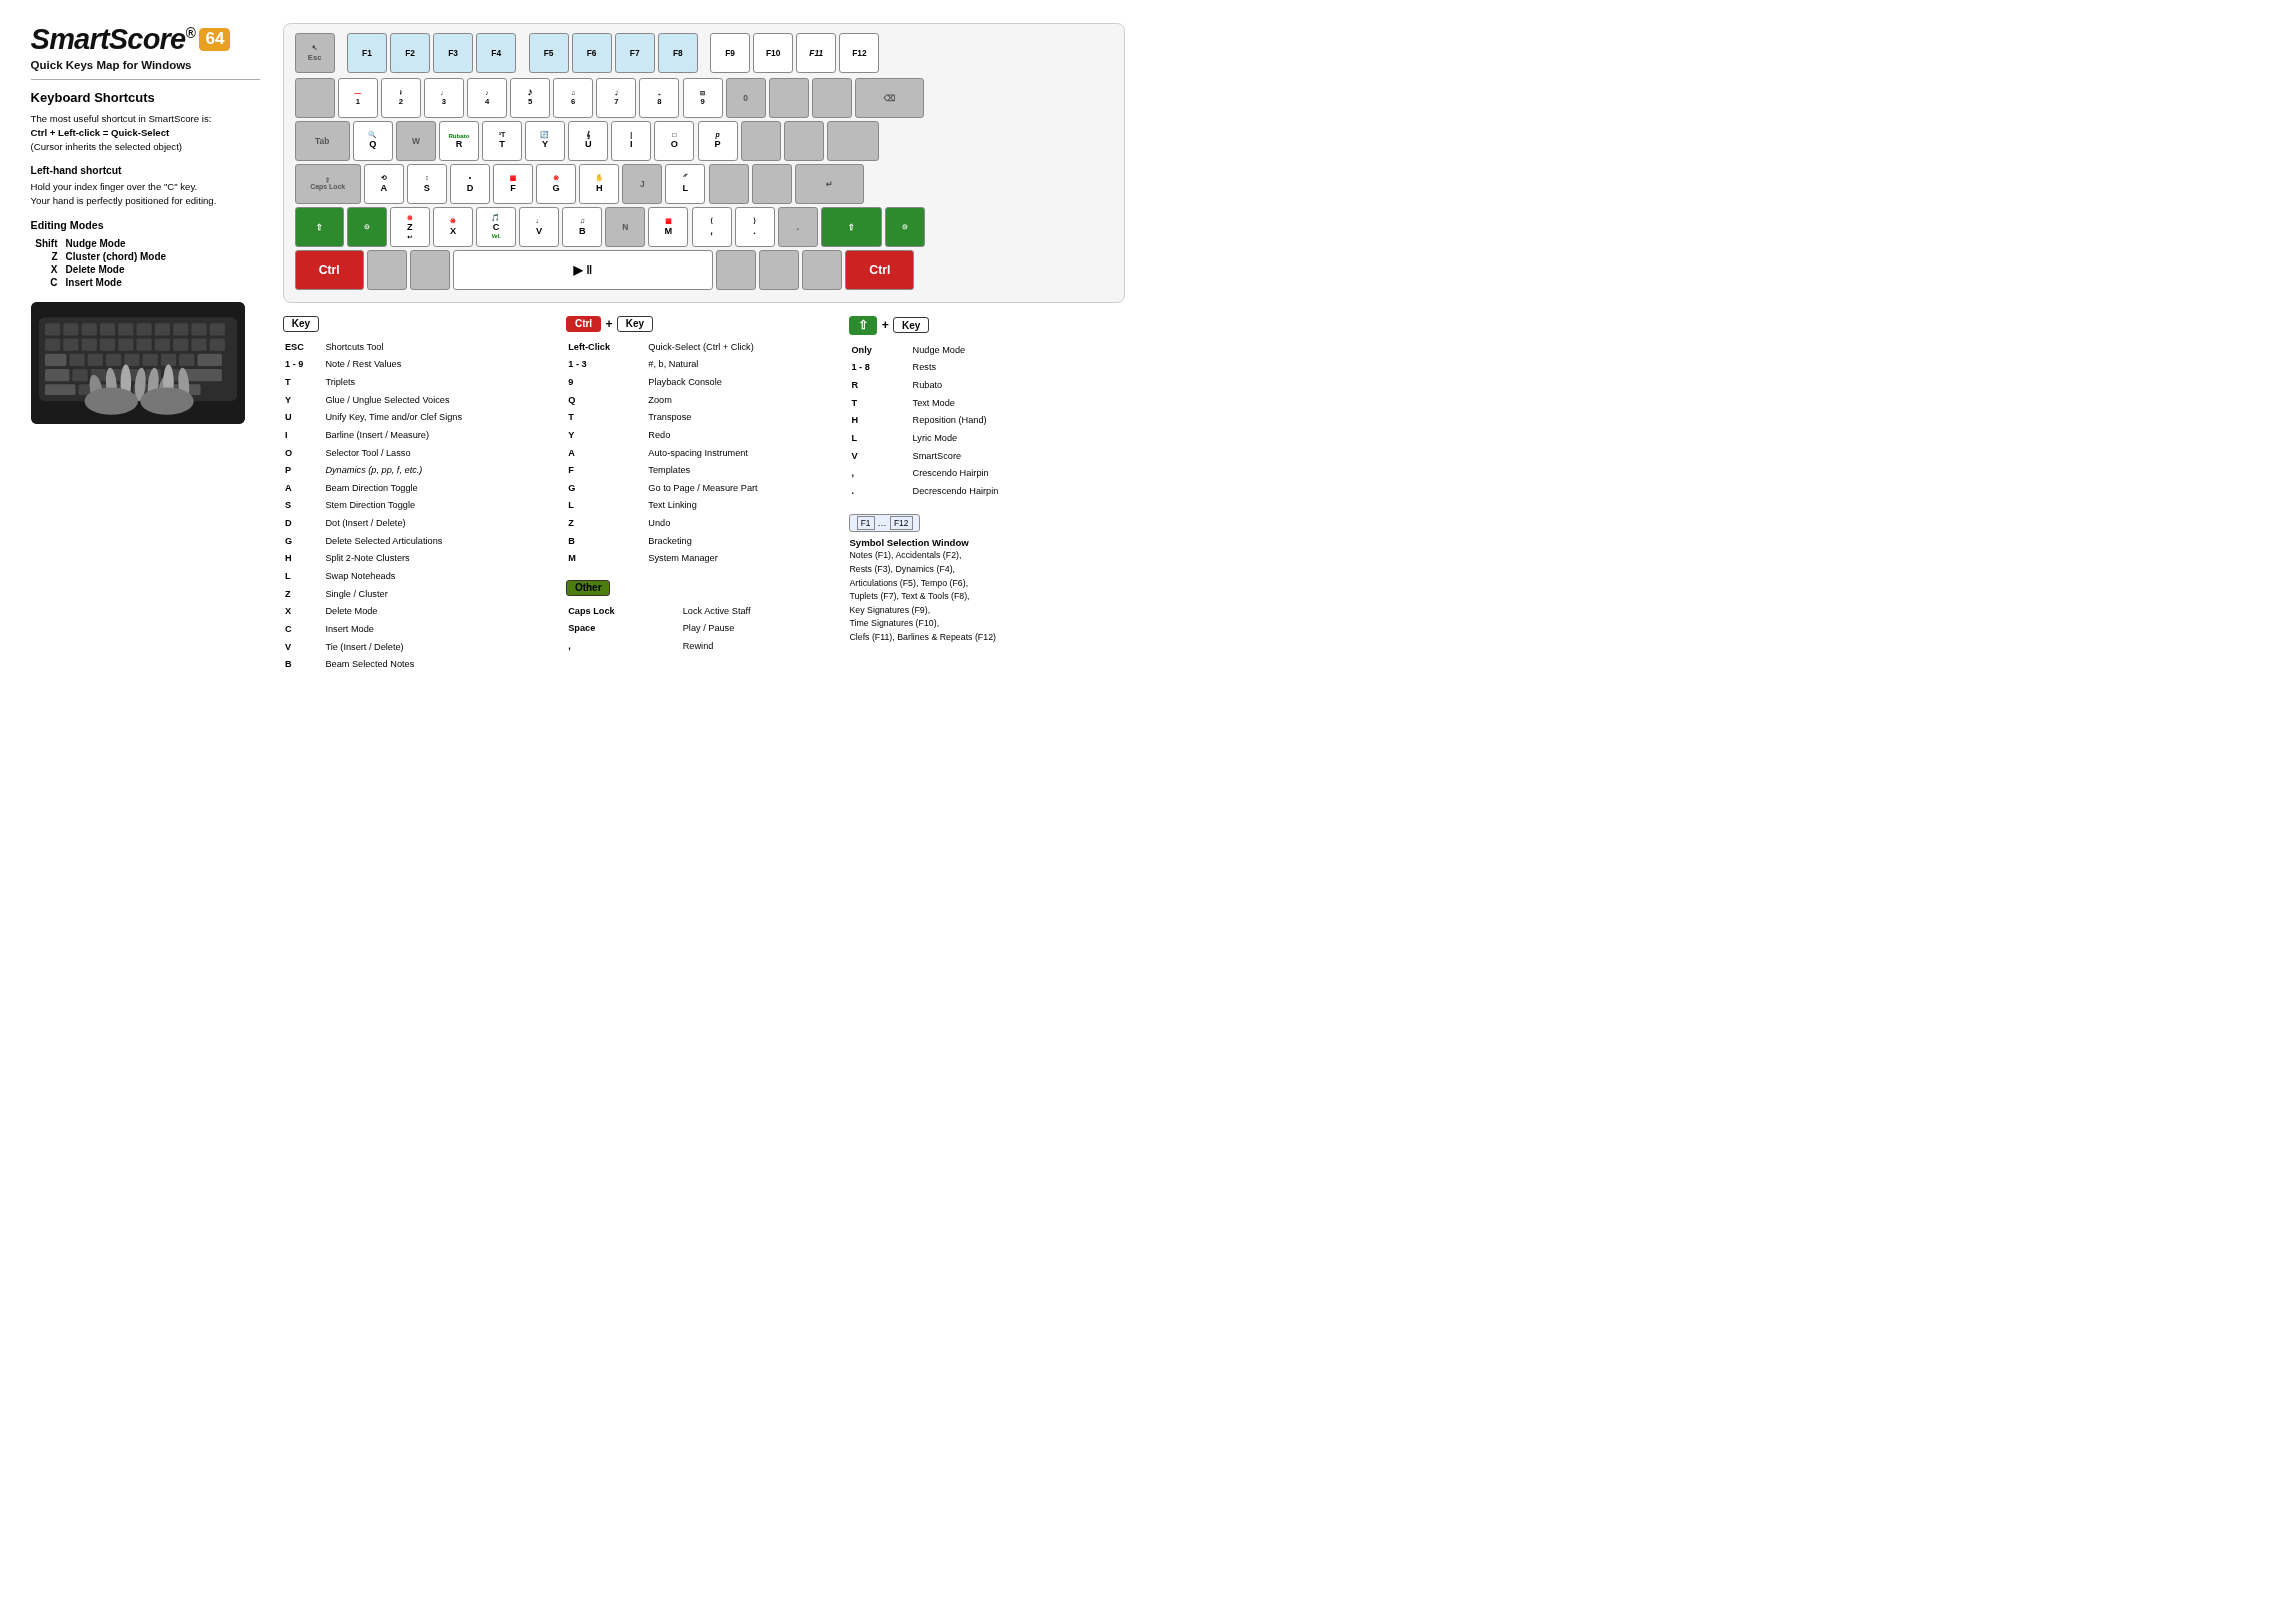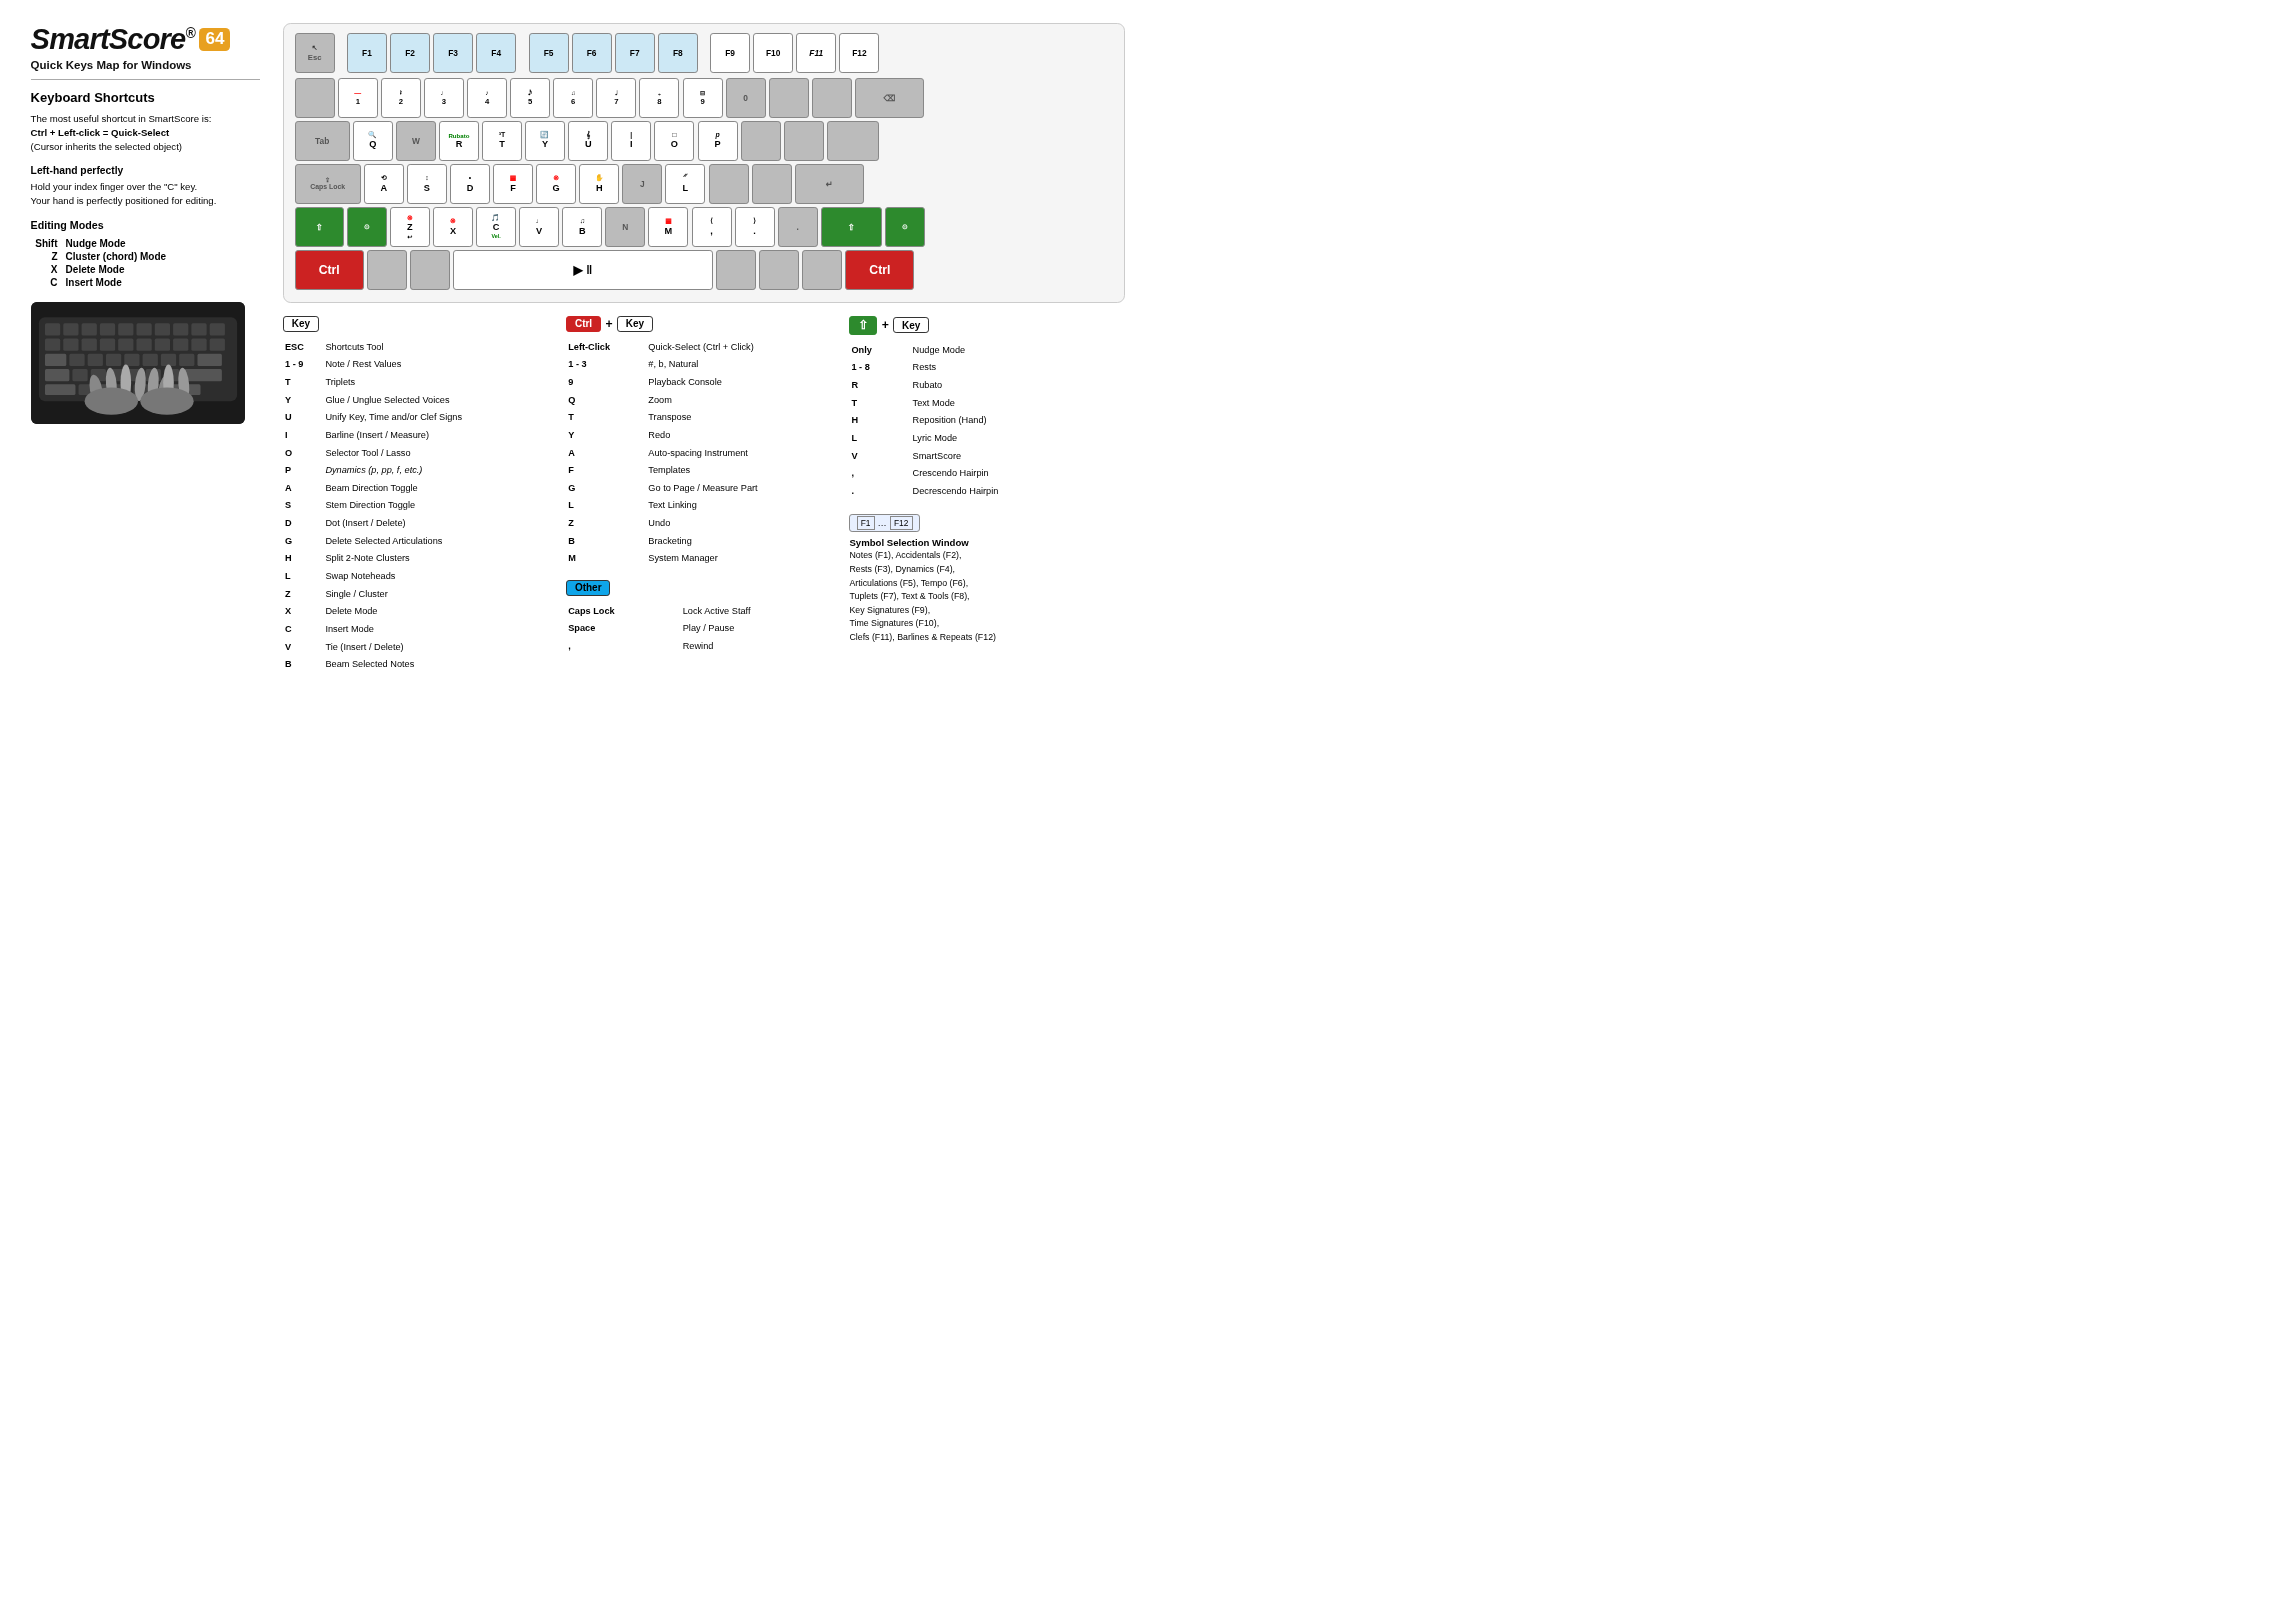--- a/index.html
+++ b/index.html
@@ -208,21 +208,21 @@
 
     .other-badge {
       display: inline-flex;
       align-items: center;
       justify-content: center;
       border: 1.1px solid #333;
       border-radius: 3.1px;
       padding: 1.5px 7.7px;
       font-size: 10px;
       font-weight: bold;
-      background: #0ea5e9;
+      background: #4d7c0f;
       margin-bottom: 6.1px;
     }
 
     .f-keys-badge {
       display: inline-flex;
       align-items: center;
       gap: 3.1px;
       border: 1.1px solid #888;
       border-radius: 3.1px;
       padding: 1.5px 6.1px;
@@ -251,21 +251,21 @@
   <div class="subtitle">Quick Keys Map for Windows</div>
   <hr class="divider">
 
   <div class="section-title">Keyboard Shortcuts</div>
   <div class="intro-text">
     <span>The most useful shortcut in SmartScore is:</span><br>
     <strong>Ctrl + Left-click = Quick-Select</strong><br>
     <span>(Cursor inherits the selected object)</span>
   </div>
 
-  <div class="subsection-title">Left-hand perfectly</div>
+  <div class="subsection-title">Left-hand shortcut</div>
   <div class="subsection-text">
     Hold your index finger over the "C" key.<br>
     Your hand is perfectly positioned for editing.
   </div>
 
   <div class="editing-modes-title">Editing Modes</div>
   <table class="editing-modes-table">
     <tbody>
         <tr>
       <td>Shift</td>

